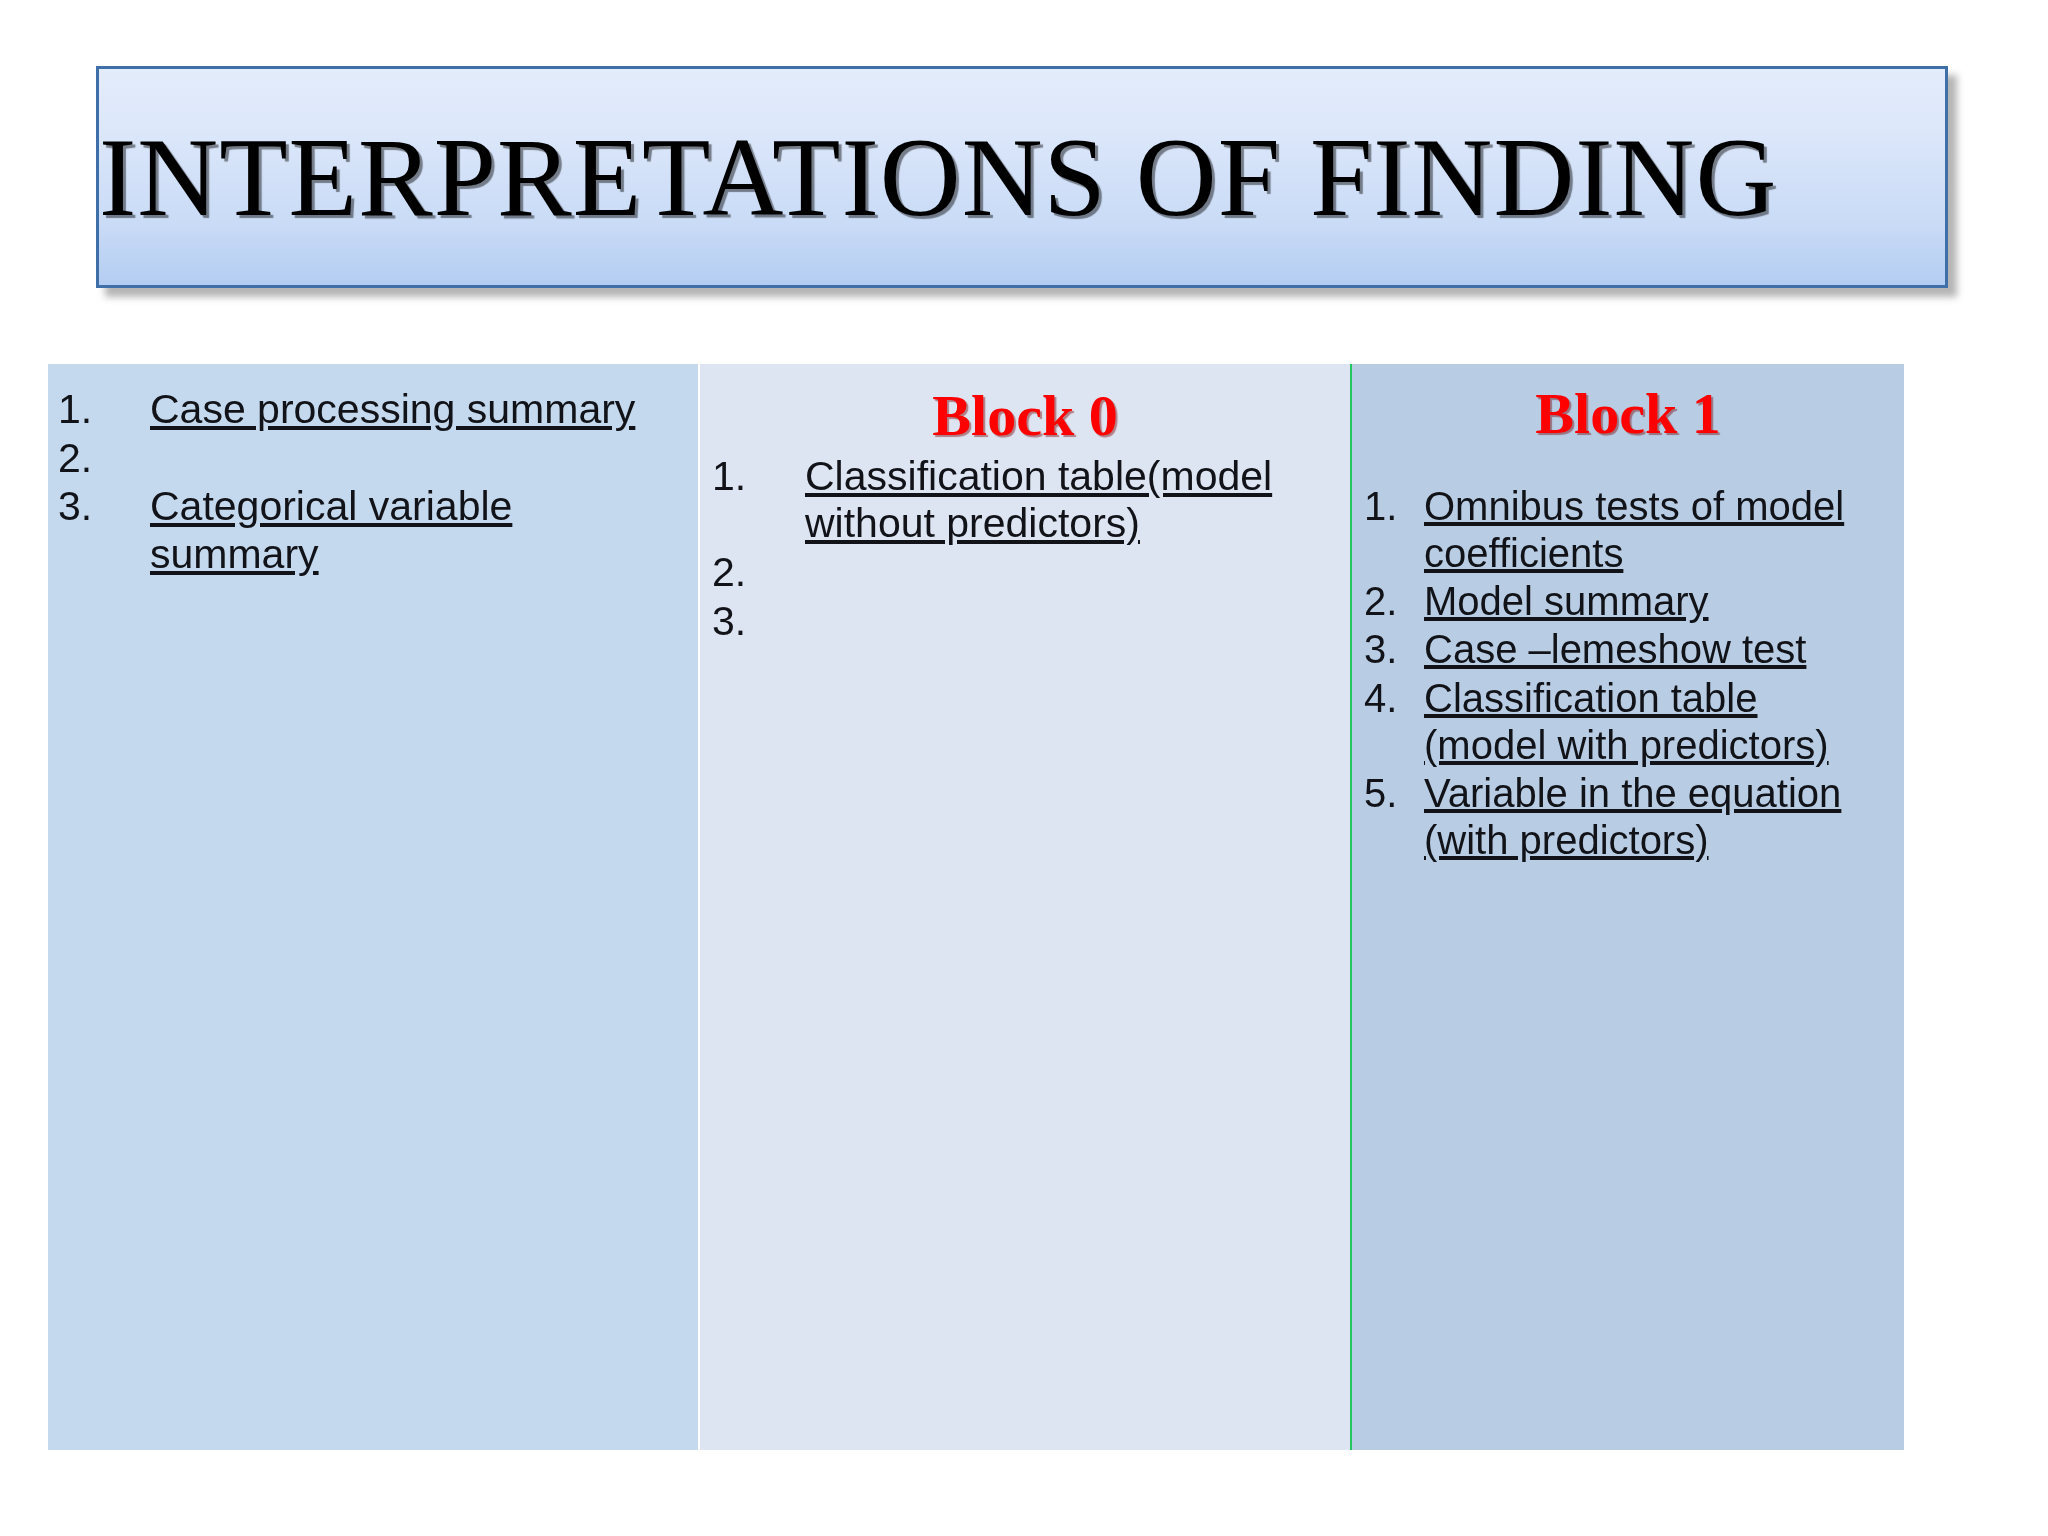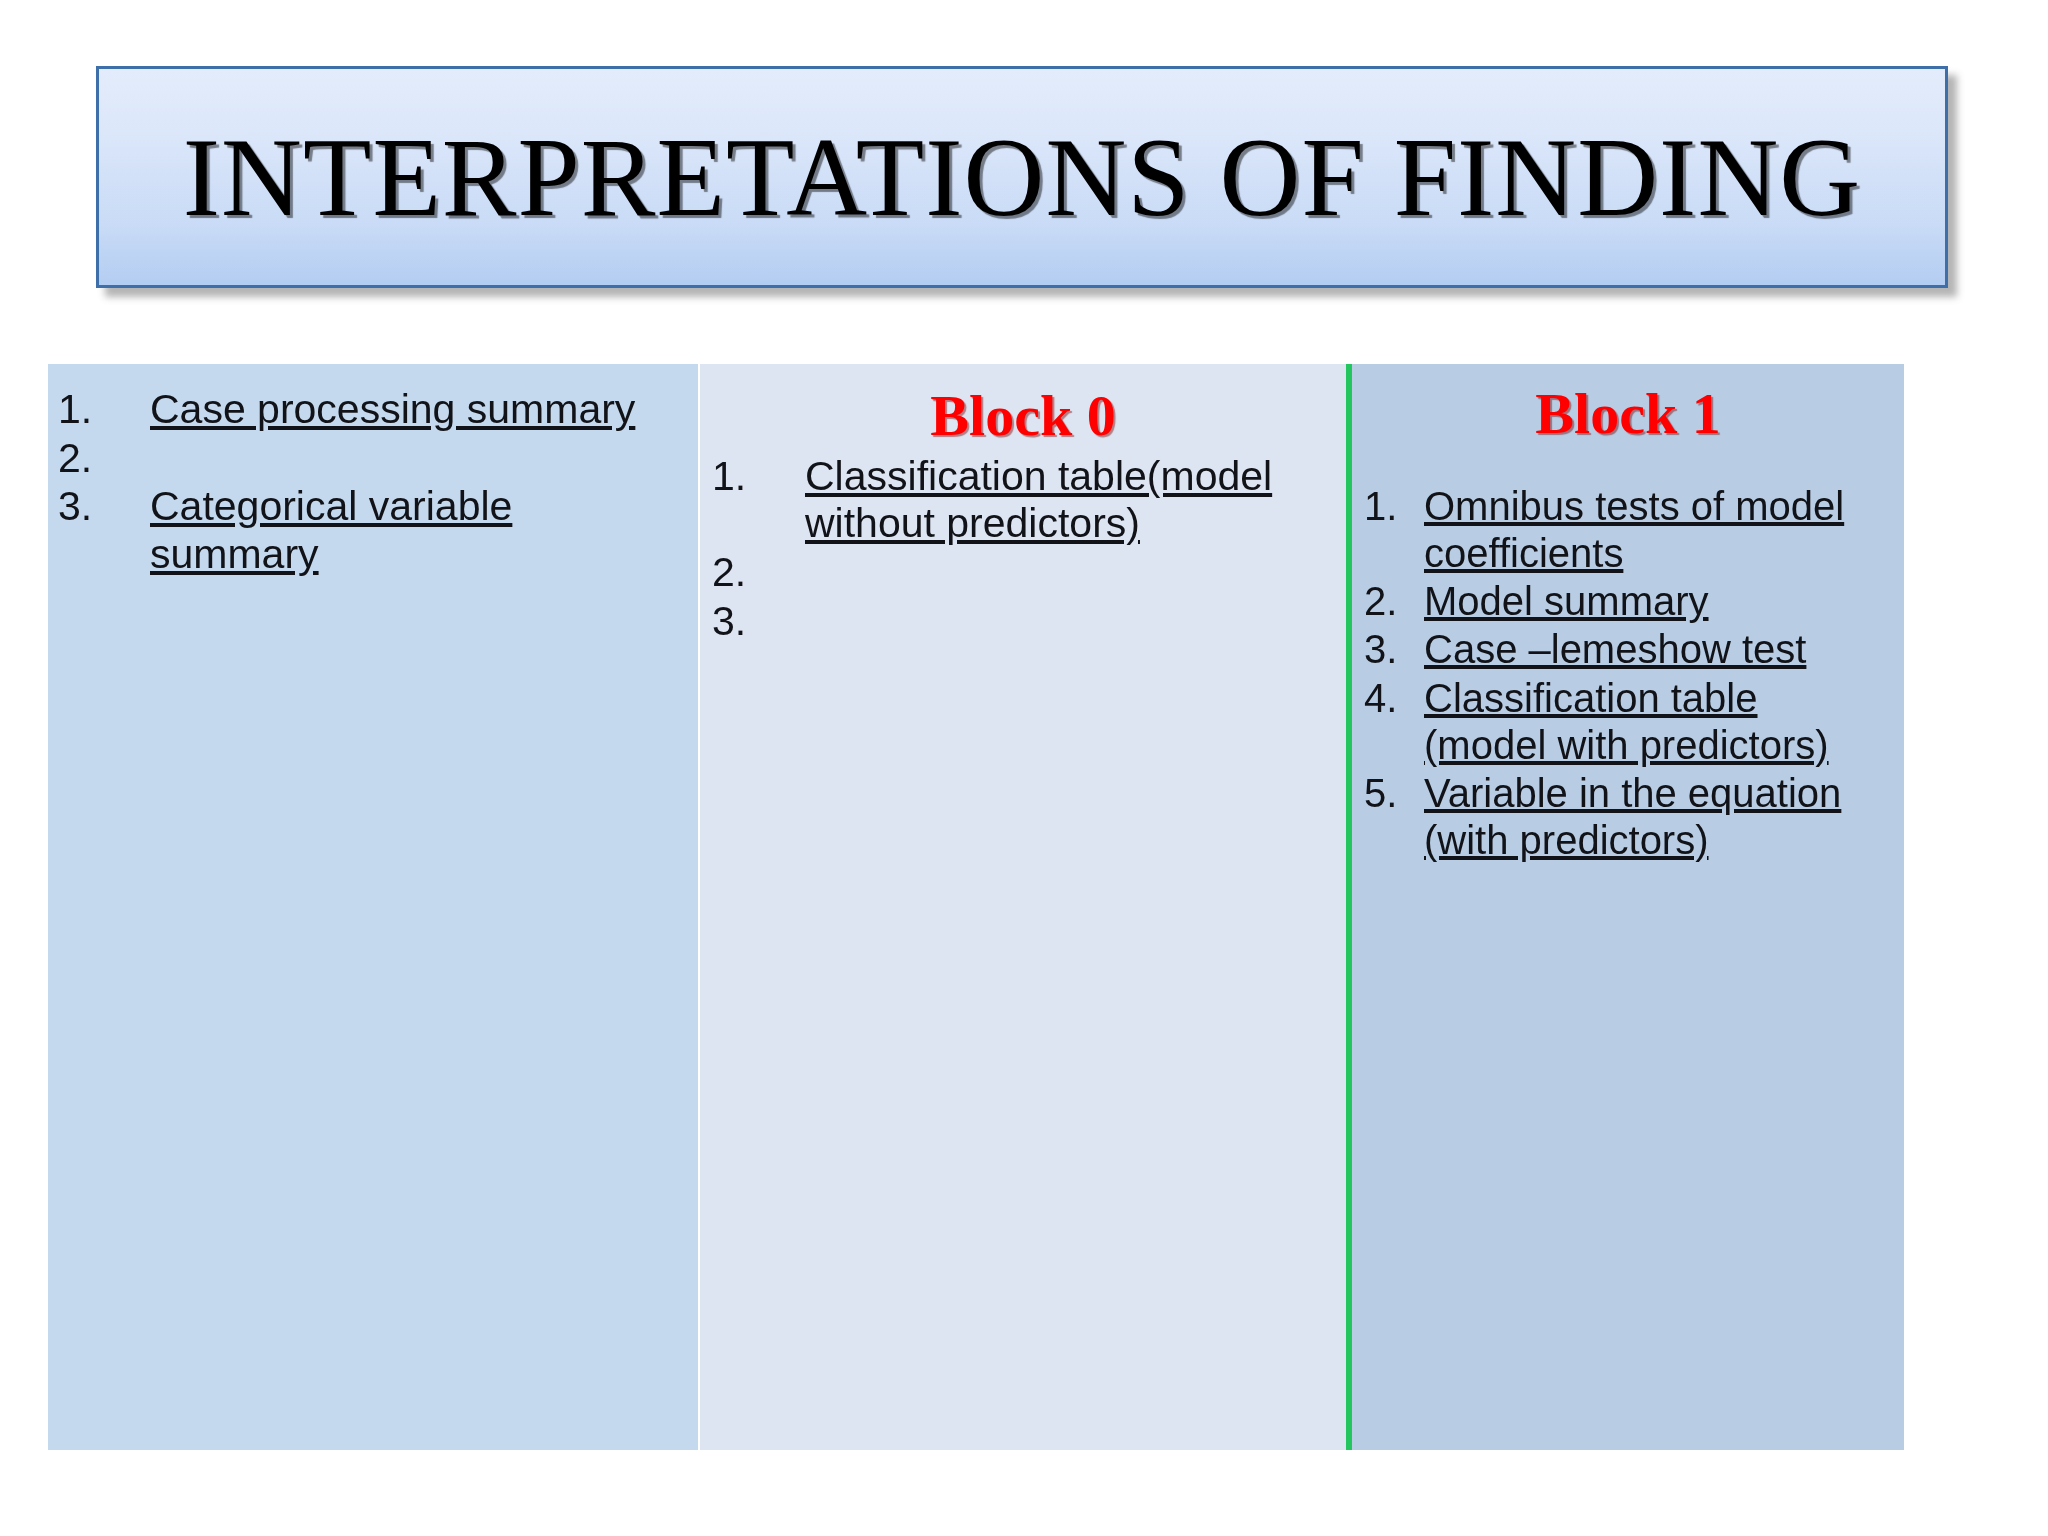--- a/index.html
+++ b/index.html
@@ -21,21 +21,20 @@
     left: 96px;
     top: 66px;
     width: 1852px;
     height: 222px;
     box-sizing: border-box;
     border: 3px solid #3f6fa8;
     background: linear-gradient(to bottom, #e3ecfb 0%, #dce7fa 28%, #c9dbf6 72%, #b3cdf2 100%);
     box-shadow: 9px 9px 7px rgba(90,90,90,0.45);
     display: flex;
     align-items: center;
-    justify-content: center;
   }
   #title-text {
     font-family: "Liberation Serif", serif;
     font-size: 112px;
     line-height: 1;
     letter-spacing: 1px;
     color: #000000;
     white-space: nowrap;
     text-shadow: 3px 3px 1px rgba(0,0,0,0.45);
   }
@@ -56,21 +55,21 @@
     overflow: hidden;
   }
   .col-1 {
     width: 650px;
     background: #c5d9ee;
   }
   .col-2 {
     width: 654px;
     background: #dee5f2;
     border-left: 2px solid #ffffff;
-    border-right: 6px solid #22c55e;
+    border-right: 2px solid #22c55e;
   }
   .col-3 {
     width: 552px;
     background: #b8cde4;
   }
 
   .col-heading {
     font-family: "Liberation Serif", serif;
     font-weight: bold;
     font-size: 58px;

